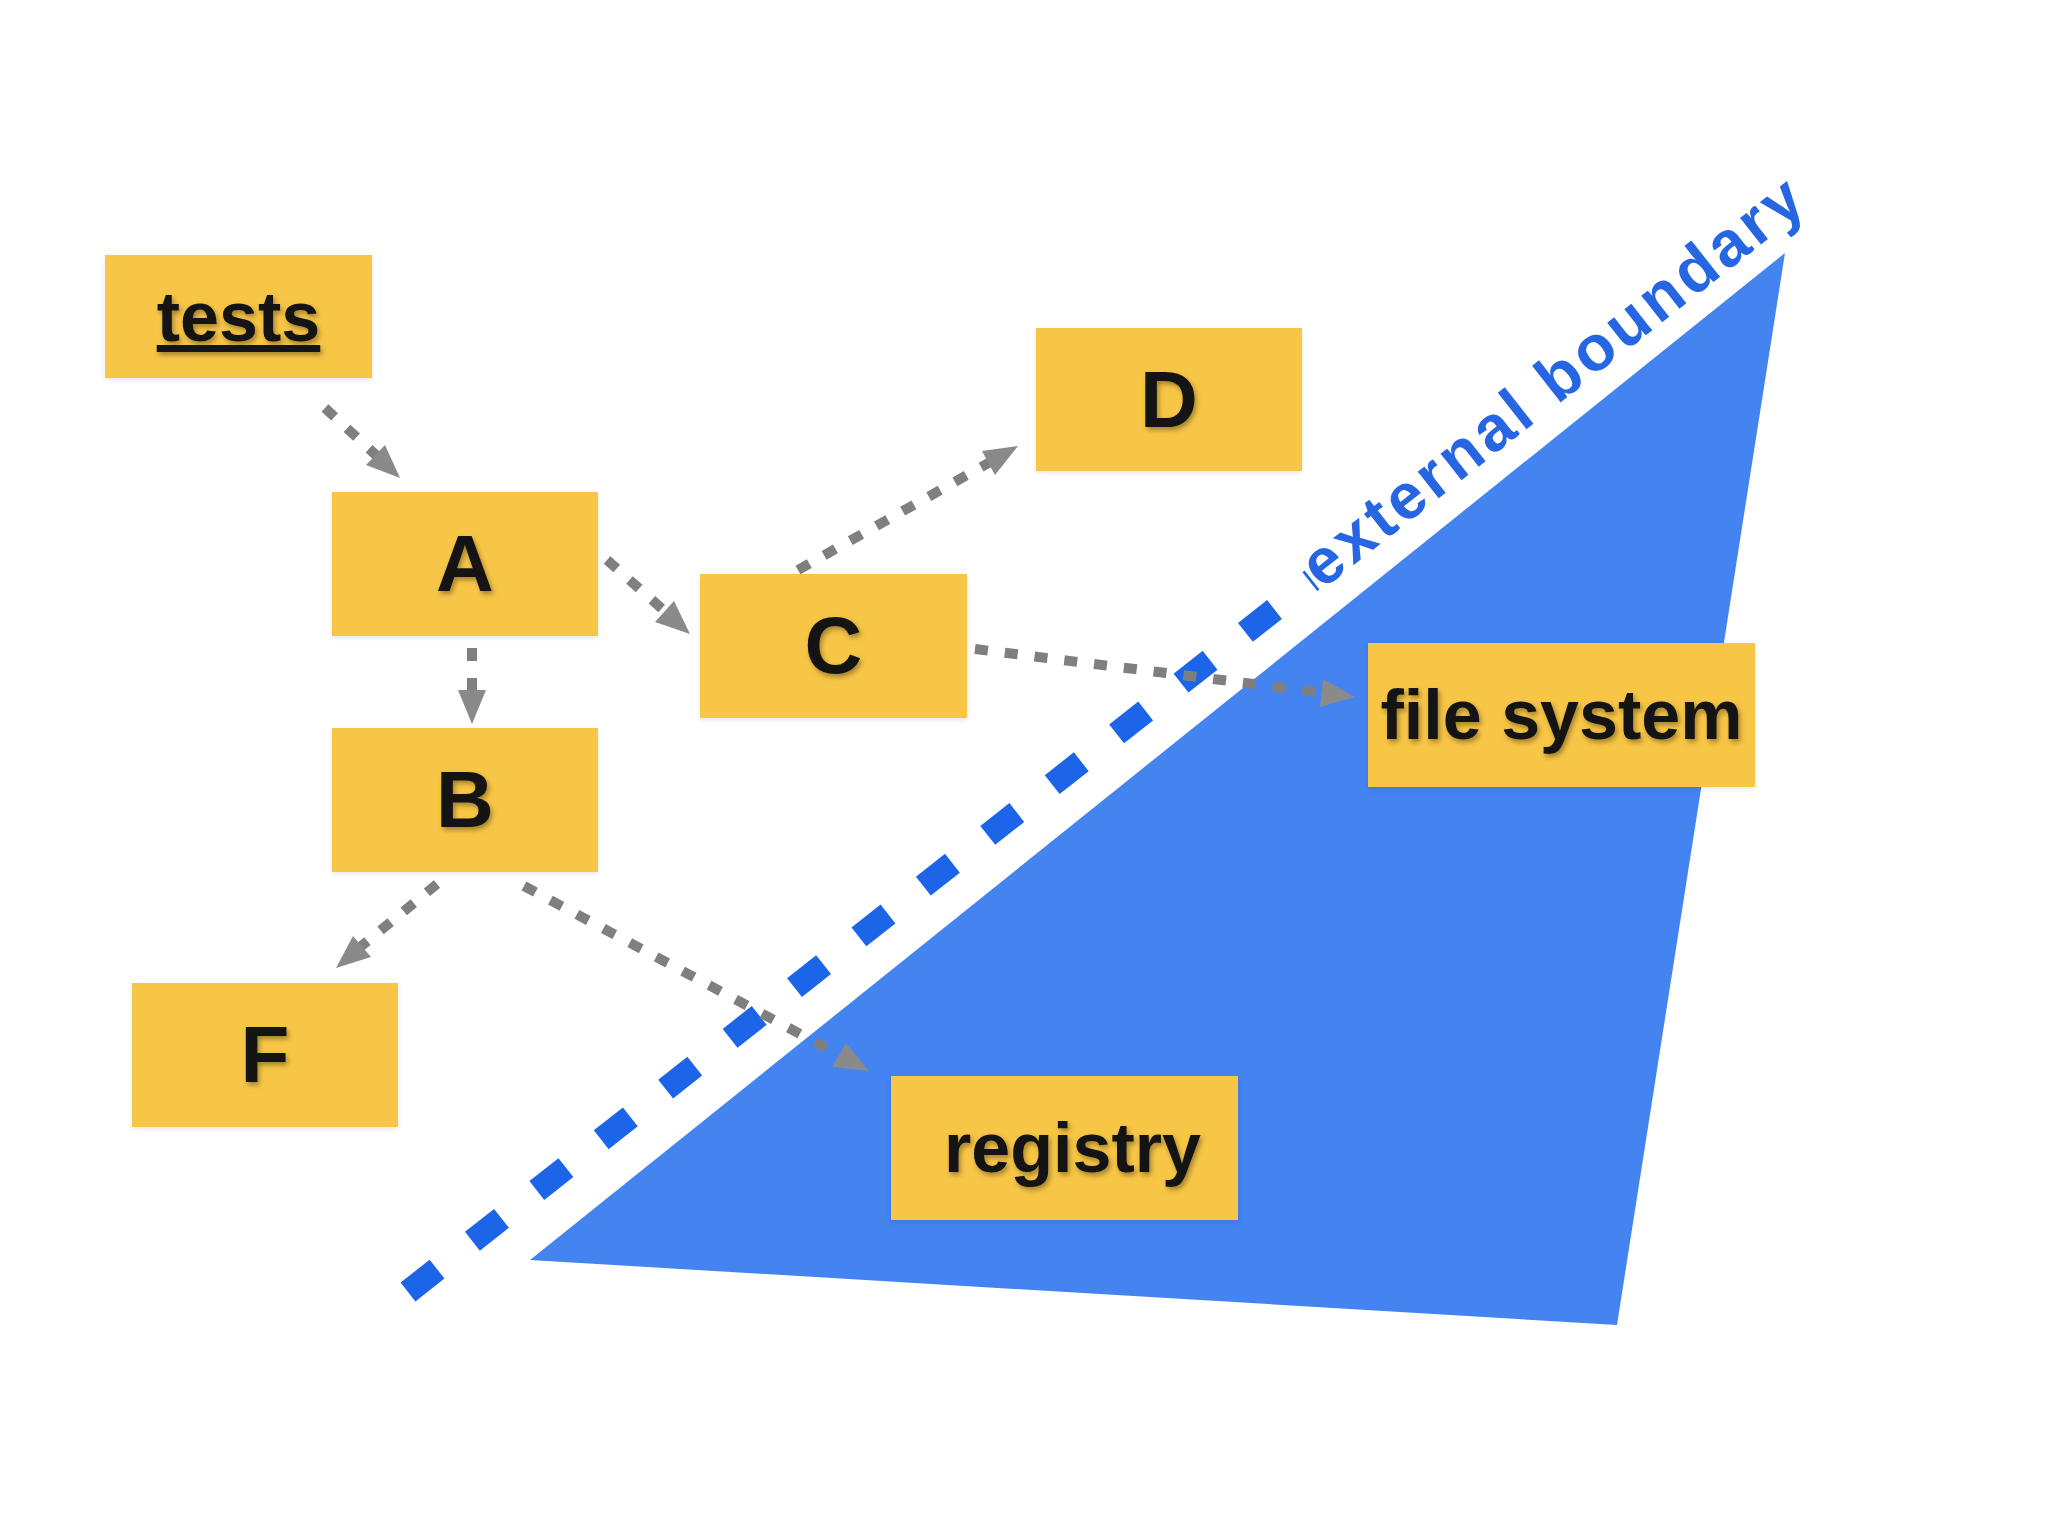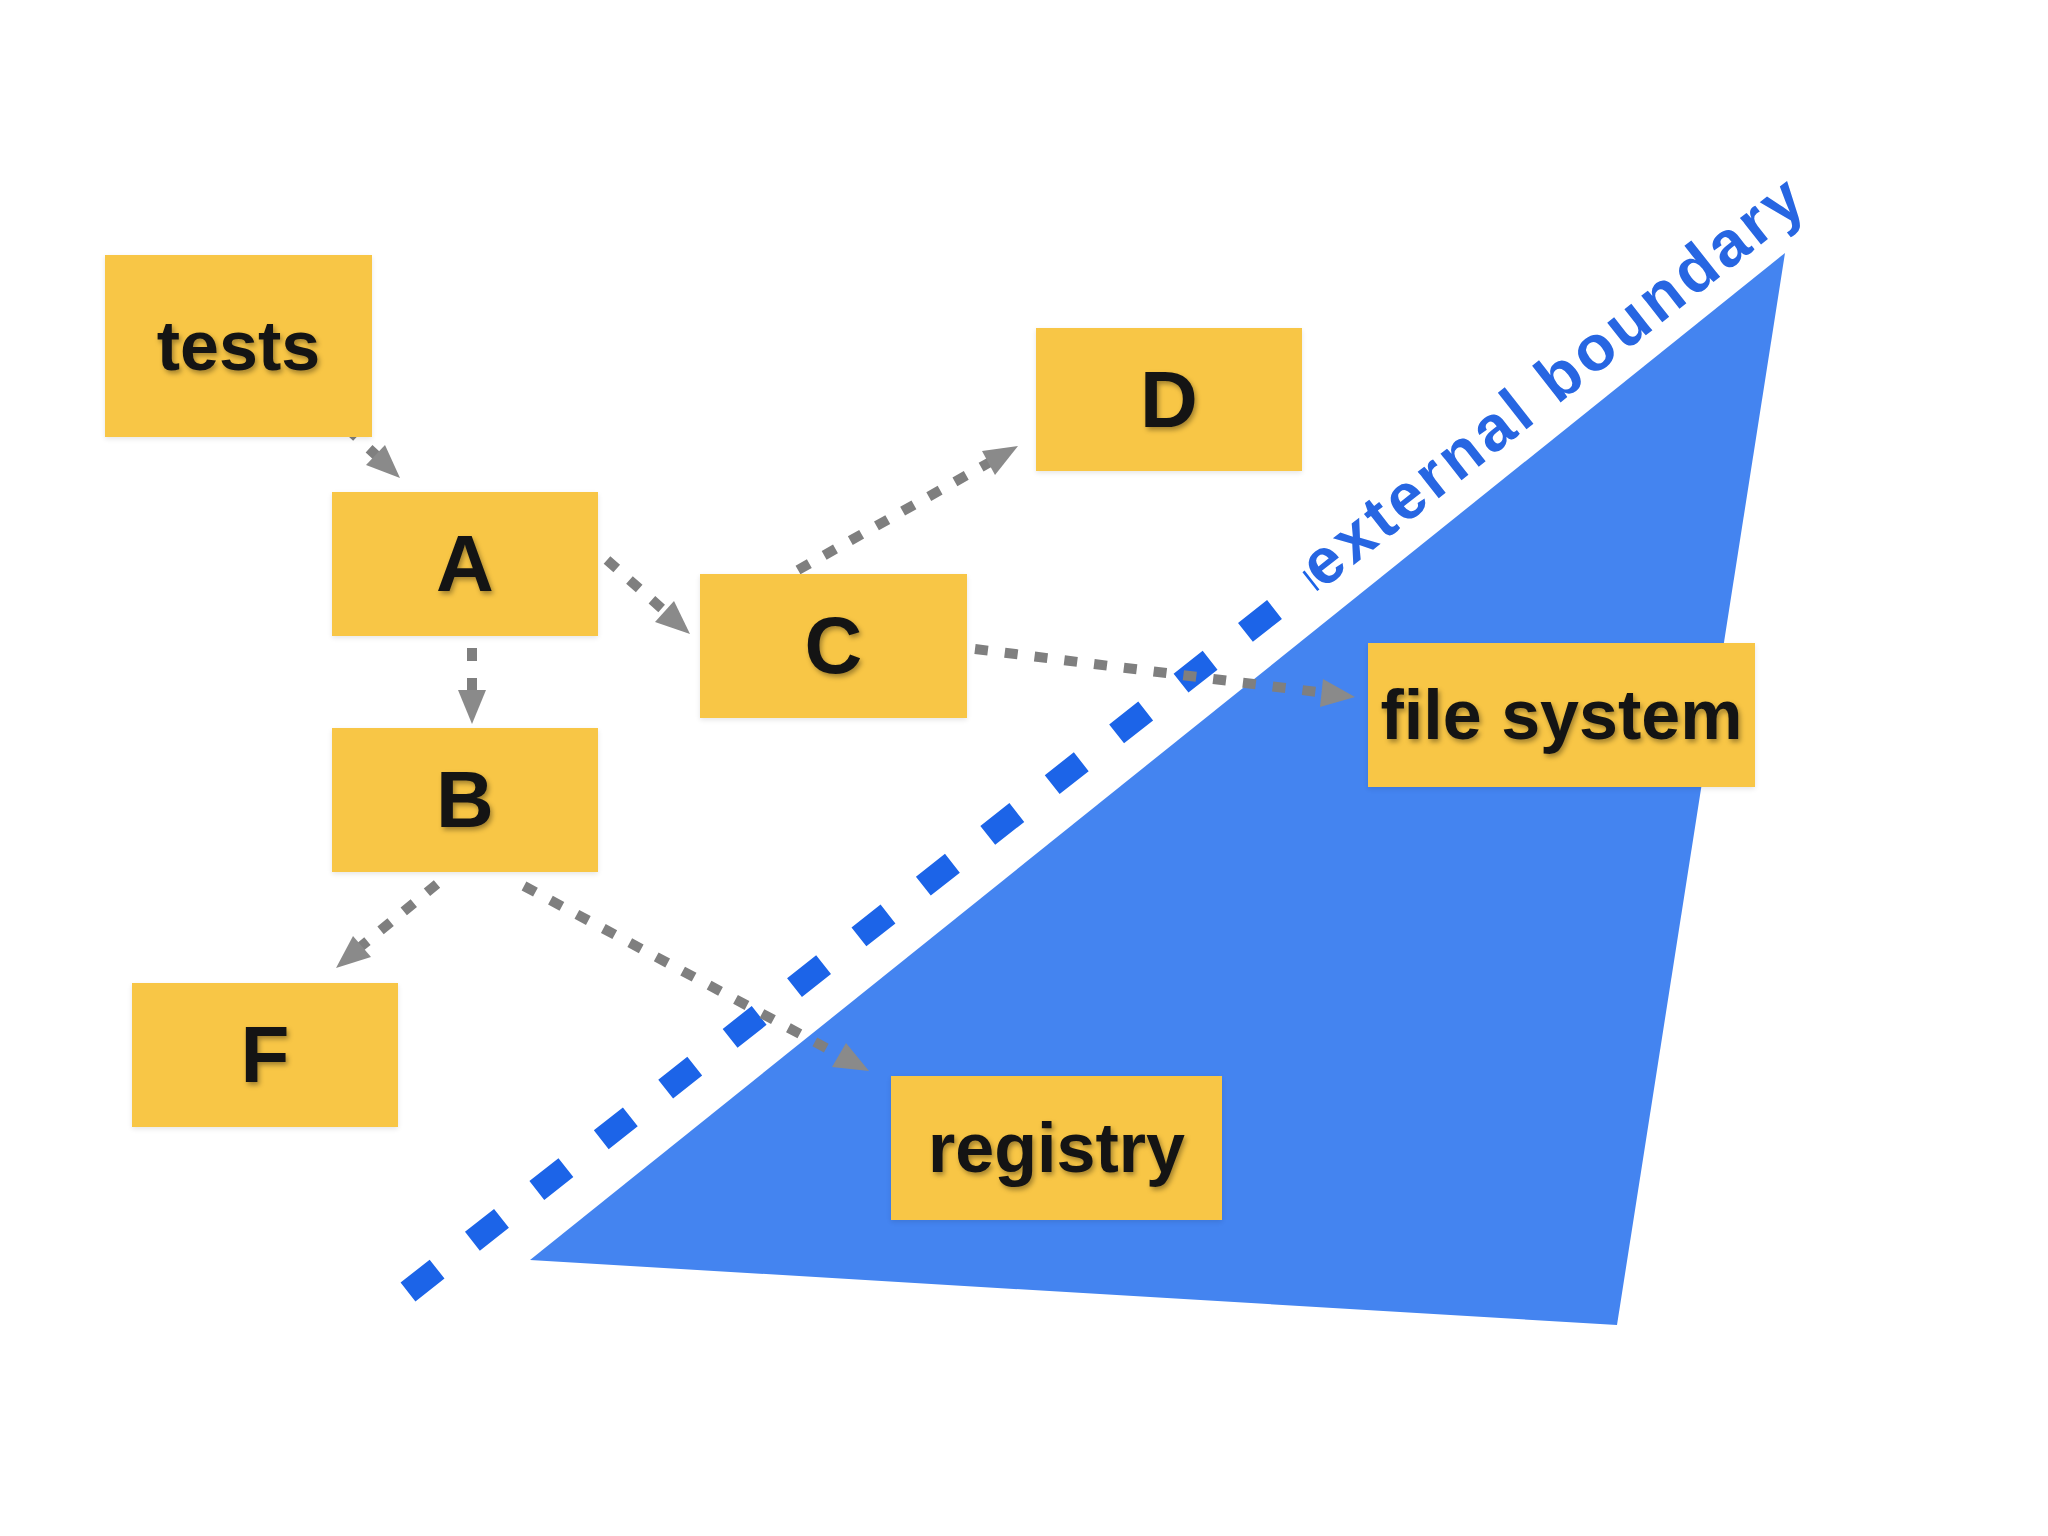--- a/index.html
+++ b/index.html
@@ -27,28 +27,28 @@
     display: flex;
     align-items: center;
     justify-content: center;
     font-weight: 700;
     font-size: 70px;
     text-shadow: 2px 3px 5px rgba(0,0,0,0.35);
     box-shadow: 0 2px 5px rgba(0,0,0,0.10);
     white-space: nowrap;
   }
   .node.letter { font-size: 80px; }
-  .node-tests       { left: 105px;  top: 255px;  width: 267px; height: 182px; }
+  .node-tests       { left: 105px;  top: 255px;  width: 267px; height: 123px; text-decoration: underline; }
   .node-a           { left: 332px;  top: 492px;  width: 266px; height: 144px; }
   .node-b           { left: 332px;  top: 728px;  width: 266px; height: 144px; }
   .node-c           { left: 700px;  top: 574px;  width: 267px; height: 144px; }
   .node-d           { left: 1036px; top: 328px;  width: 266px; height: 143px; }
   .node-f           { left: 132px;  top: 983px;  width: 266px; height: 144px; }
   .node-filesystem  { left: 1368px; top: 643px;  width: 387px; height: 144px; text-align: right; }
-  .node-registry    { left: 891px;  top: 1076px; width: 331px; height: 144px; }
+  .node-registry    { left: 891px;  top: 1076px; width: 331px; height: 144px; padding-left: 16px; }
 
   .boundary-region  { fill: var(--region-blue, #4484f0); }
   .boundary-line    { stroke: var(--boundary-blue, #1c64e8); stroke-width: 24; stroke-dasharray: 37 45; fill: none; }
   .boundary-label   { fill: var(--boundary-text-blue, #2766e2); font-weight: 700; font-size: 64px; letter-spacing: 4px; }
   .edge             { stroke: var(--arrow-gray, #7f7f7f); stroke-width: 10; stroke-dasharray: 13 17; fill: none; }
   .arrowhead        { fill: #8a8a8a; }
 </style>
 </head>
 <body>
 

